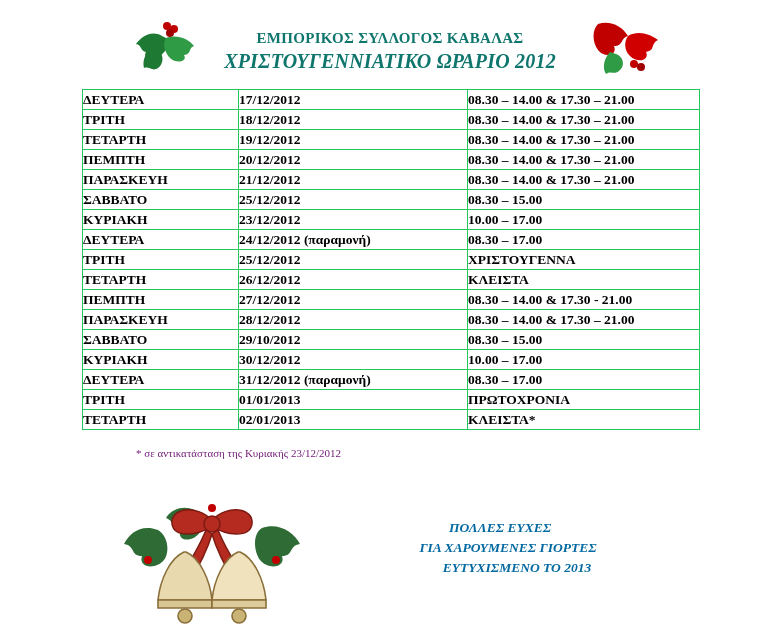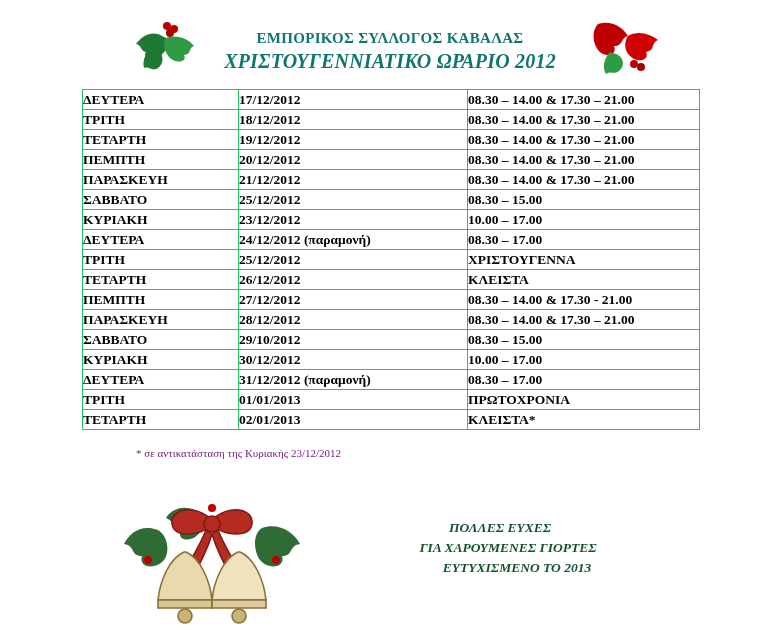--- a/index.html
+++ b/index.html
@@ -97,21 +97,21 @@
     width: 200px;
     height: 135px;
   }
 
   
   .greeting {
     position: absolute;
     left: 350px;
     top: 518px;
     width: 300px;
-    color: #14532d;
+    color: #0369a1;
     font-style: italic;
     font-weight: bold;
     font-size: 13.5px;
     line-height: 20px;
     text-align: center;
   }
   .greeting div:nth-child(1) { text-align: center; }
   .greeting div:nth-child(2) { text-align: center; padding-left: 16px; }
   .greeting div:nth-child(3) { text-align: center; padding-left: 34px; }
 </style>

